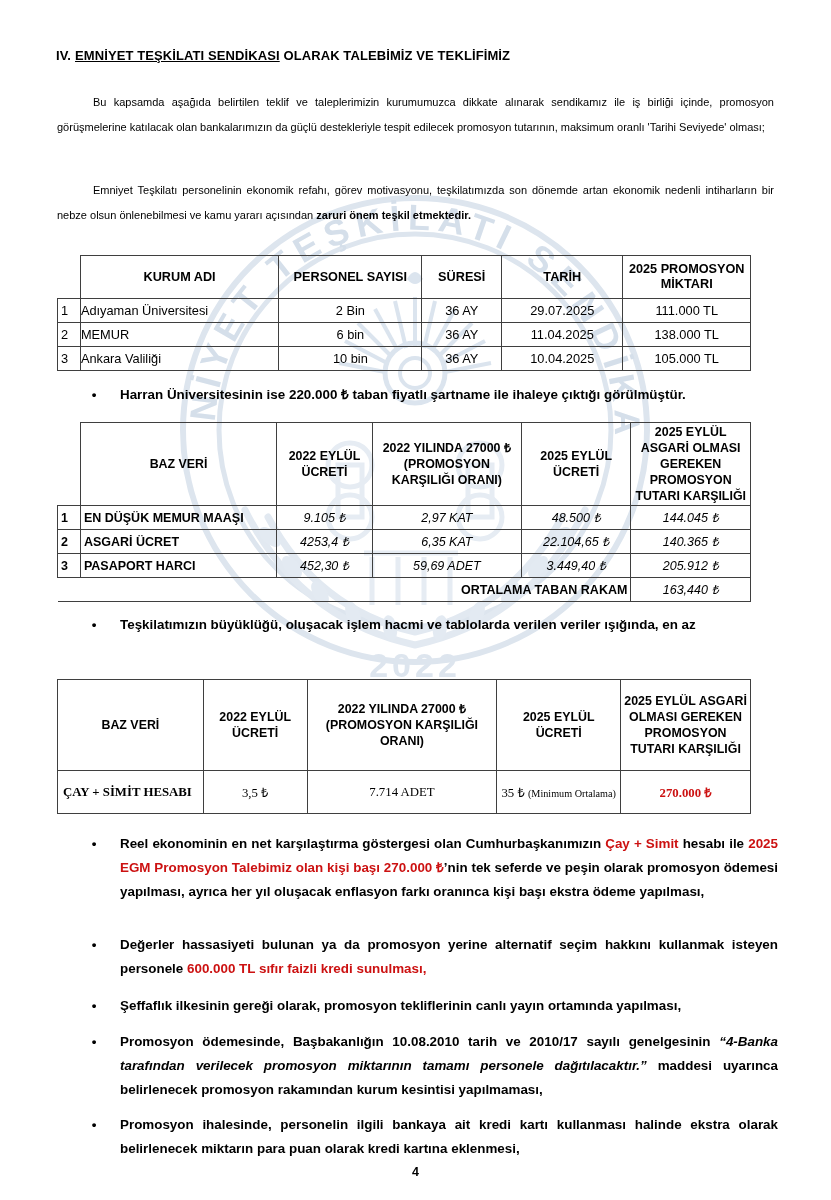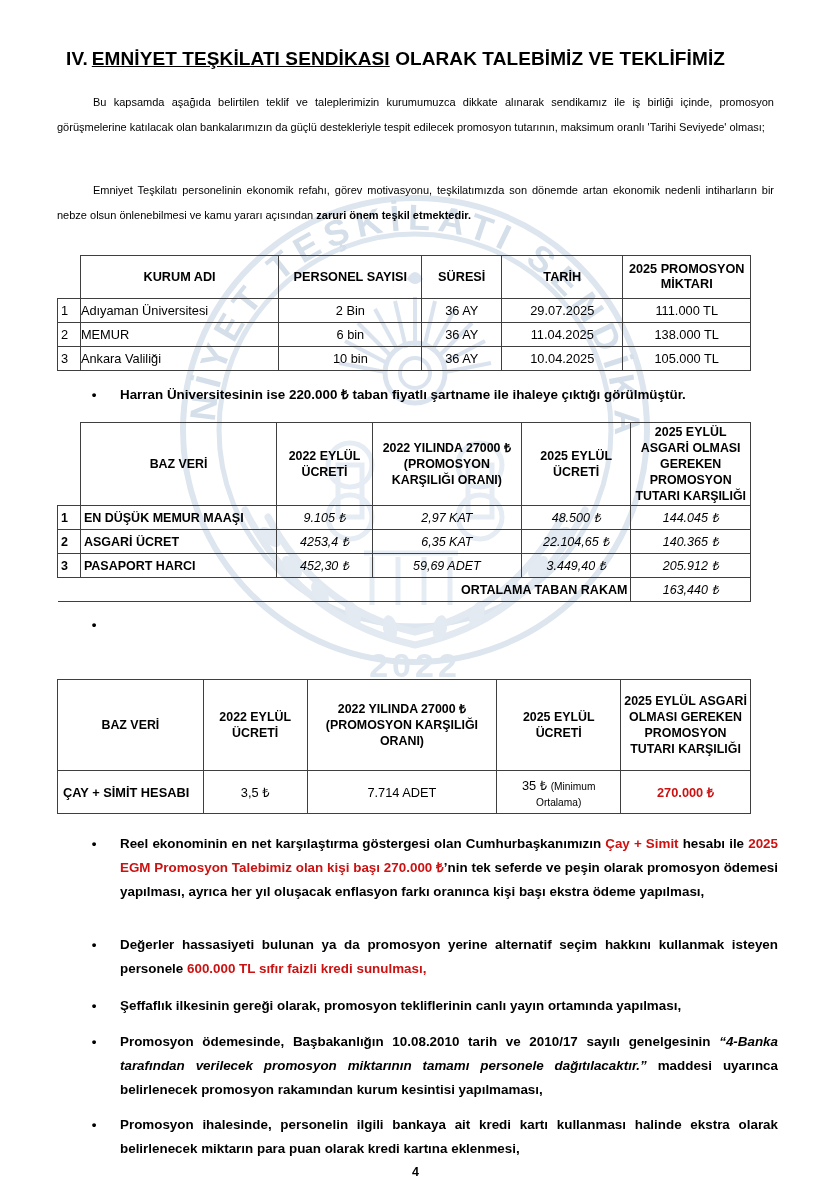--- a/index.html
+++ b/index.html
@@ -34,23 +34,23 @@
 
   
   #content {
     position: relative;
     z-index: 2;
     padding: 0;
   }
 
   .heading {
     position: absolute;
-    left: 66px;
+    left: 56px;
     top: 48px;
-    font-size: 19px;
+    font-size: 13px;
     font-weight: bold;
     letter-spacing: .1px;
     white-space: nowrap;
   }
   .heading .num { margin-right: 4px; }
   .heading .ul { text-decoration: underline; }
 
   .para {
     position: absolute;
     left: 57px;
@@ -118,21 +118,21 @@
   #table2 { left: 57px; top: 422px; width: 694px; }
   #table2 th { height: 78px; font-size: 12.4px; line-height: 16px; }
   #table2 td { height: 21px; font-size: 12.5px; }
   #table2 td.val { font-weight: normal; font-style: italic; }
 
   #bullet2 { left: 88px; top: 613px; width: 700px; }
 
   
   #table3 { left: 57px; top: 679px; width: 694px; }
   #table3 th { height: 88px; font-size: 12.4px; line-height: 16px; }
-  #table3 td { height: 40px; font-size: 12.8px; }
+  #table3 td { height: 40px; font-size: 12.8px; font-family: Liberation Serif, serif; }
   #table3 td.val { font-weight: normal; }
   .sub { font-size: 10.2px; font-weight: normal; }
 
   
   #bl1 { left: 88px; top: 832px; width: 690px; }
   #bl2 { left: 88px; top: 933px; width: 690px; }
   #bl3 { left: 88px; top: 994px; width: 690px; }
   #bl4 { left: 88px; top: 1030px; width: 690px; }
   #bl5 { left: 88px; top: 1113px; width: 690px; }
   .ital { font-style: italic; }
@@ -327,21 +327,21 @@
         </tr>
         <tr>
           <td class="r" colspan="5" style="border-left:none">ORTALAMA TABAN RAKAM</td>
           <td class="c val">163,440 ₺</td>
         </tr>
       </tbody>
     </table>
 
     <div class="bullet" id="bullet2">
       <span class="dot">•</span>
-      <span class="btxt"><br></span>
+      <span class="btxt"><span>Teşkilatımızın büyüklüğü, oluşacak işlem hacmi ve tablolarda verilen veriler ışığında, en az</span><br></span>
     </div>
 
     <table class="doc" id="table3">
       <colgroup>
         <col style="width:146px">
           <col style="width:104px">
           <col style="width:190px">
         <col style="width:124px">
           <col style="width:130px">
       </colgroup>

